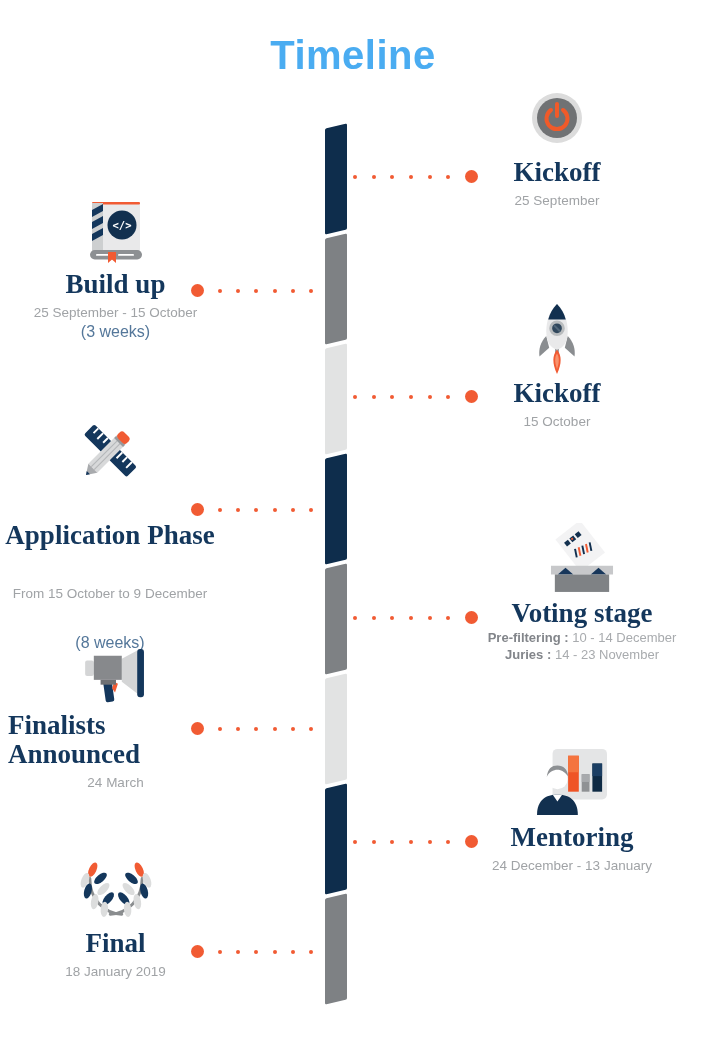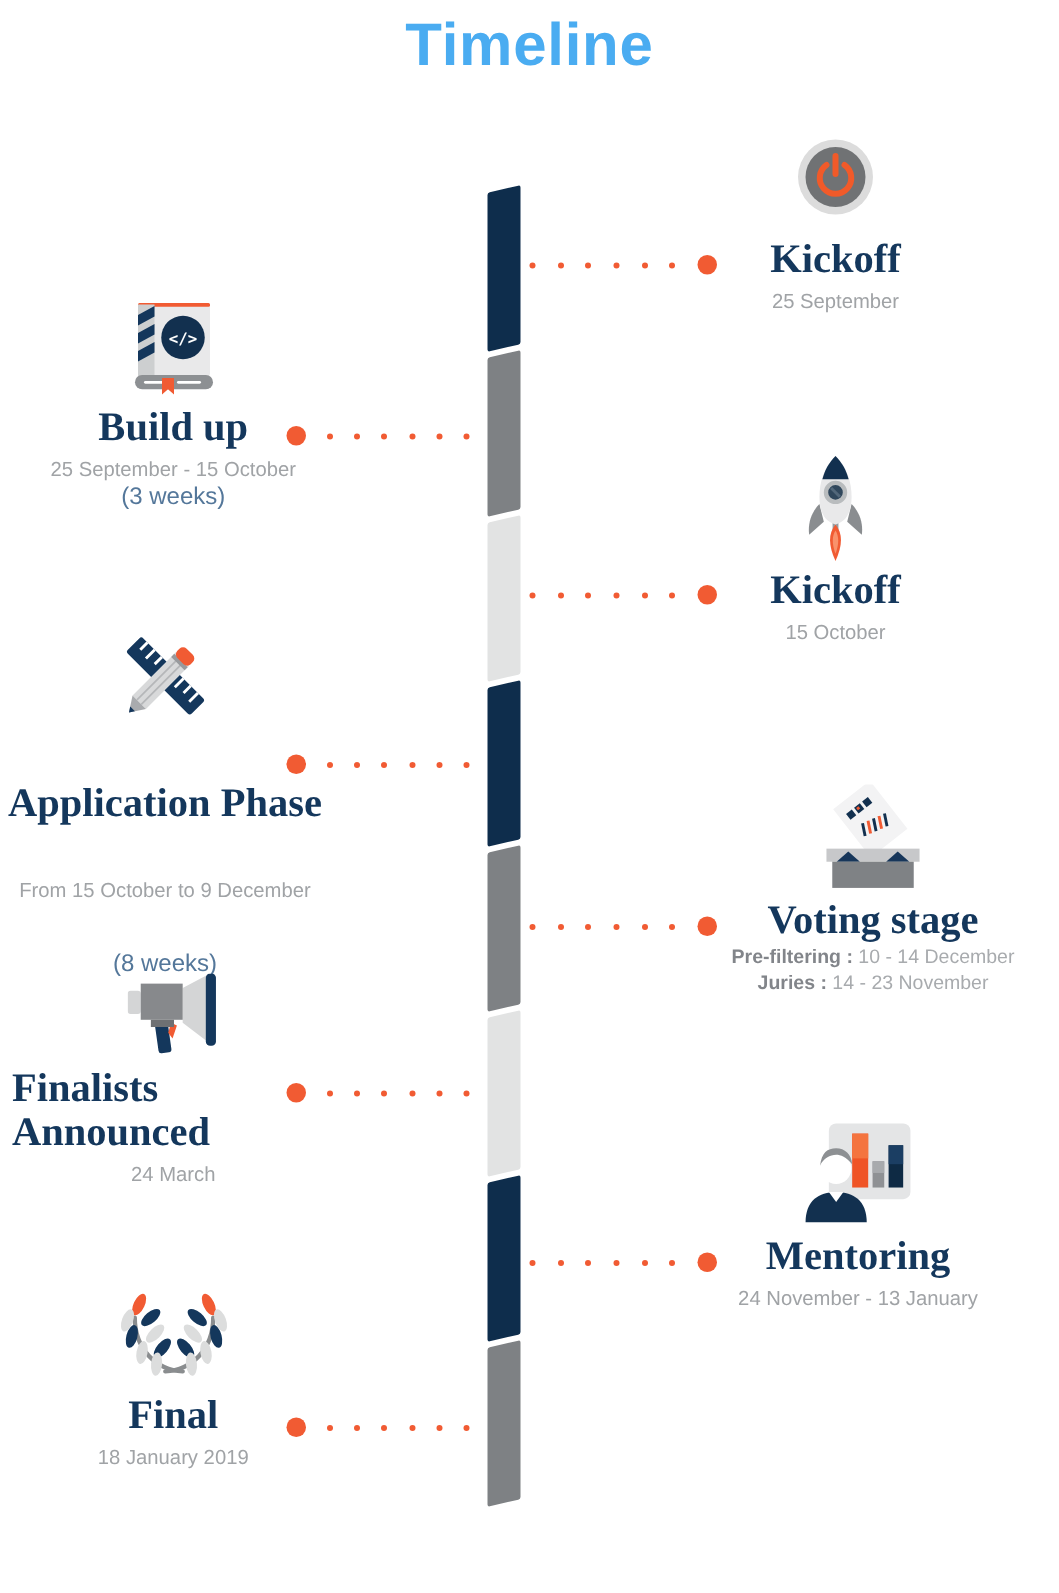--- a/index.html
+++ b/index.html
@@ -1,18 +1,18 @@
 <!DOCTYPE html>
 <html><head>
 <meta charset="utf-8">
 <style>
   html,body{margin:0;padding:0;background:#ffffff;}
   .canvas{position:relative;width:706px;height:1062px;background:#ffffff;overflow:hidden;
           font-family:"Liberation Sans",sans-serif;}
-  .page-title{position:absolute;top:8px;left:0;width:100%;text-align:center;
+  .page-title{position:absolute;top:33px;left:0;width:100%;text-align:center;
               font-size:40px;font-weight:bold;color:#4aacf1;letter-spacing:.5px;}
   
   .bar{position:absolute;left:325px;top:126px;width:22px;display:flex;flex-direction:column;gap:4px;}
   .seg{height:106px;transform:skewY(-13deg);border-radius:1.5px;}
   
   .dots{position:absolute;height:13px;display:flex;align-items:center;justify-content:space-between;}
   .dots-right{left:353px;width:125px;}
   .dots-left{left:191px;width:122px;}
   .dots .d{width:4px;height:4px;border-radius:50%;background:#f15b33;flex:0 0 auto;}
   .dots .D{width:13px;height:13px;border-radius:50%;background:#f15b33;flex:0 0 auto;}
@@ -254,21 +254,21 @@
         <rect x="52" y="28" width="8" height="8" fill="#a8aaad"></rect>
         <rect x="63" y="17" width="10" height="29" fill="#0e2a44"></rect>
         <rect x="63" y="17" width="10" height="13" fill="#1b3e63"></rect>
         <circle cx="27" cy="33" r="10.5" fill="#ffffff"></circle>
         <path d="M16 31 C17 22 21 19 27 19 C33 19 37.5 23 38 30 C34 25 30 23.5 27 23.5 C23 23.5 18 26 16 31 Z" fill="#8d9093"></path>
         <path d="M6 70 C6 55 15 49 27 49 C39 49 48 55 48 70 Z" fill="#12304f"></path>
         <polygon points="22,49 27,56 32,49" fill="#ffffff"></polygon>
       </svg>
     </div>
     <h2 class="etitle">Mentoring</h2>
-    <div class="edate">24 November - 13 January</div>
+    <div class="edate">24 December - 13 January</div>
   </div>
 
   <div class="event" style="left:8px;top:859px;width:215px;">
     <div class="eicon" style="margin-bottom:8px;">
       <svg width="82" height="62" viewBox="0 0 84 64">
         <path d="M48 57 C30 56 15 42 15 20" stroke="#8a8d8f" stroke-width="3" fill="none" stroke-linecap="round"></path>
         <path d="M36 57 C54 56 69 42 69 20" stroke="#8a8d8f" stroke-width="3" fill="none" stroke-linecap="round"></path>
         <ellipse cx="18" cy="11" rx="8" ry="3.8" transform="rotate(-65 18 11)" fill="#f15b33"></ellipse>
         <ellipse cx="10" cy="22" rx="8" ry="3.8" transform="rotate(-70 10 22)" fill="#dcdddd"></ellipse>
         <ellipse cx="26" cy="20" rx="8" ry="3.8" transform="rotate(-40 26 20)" fill="#14375c"></ellipse>

